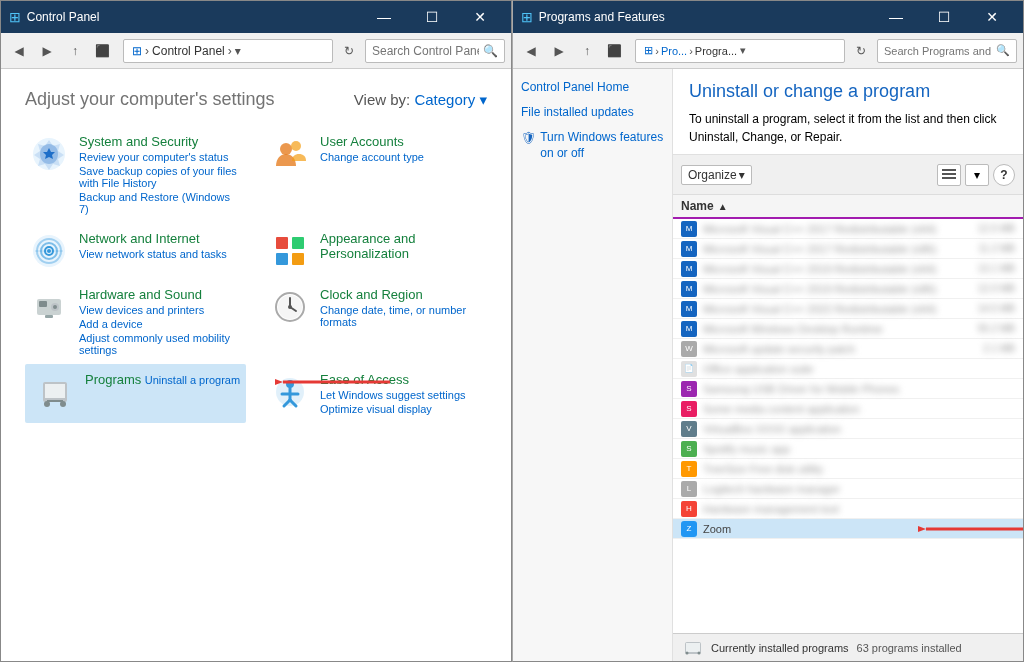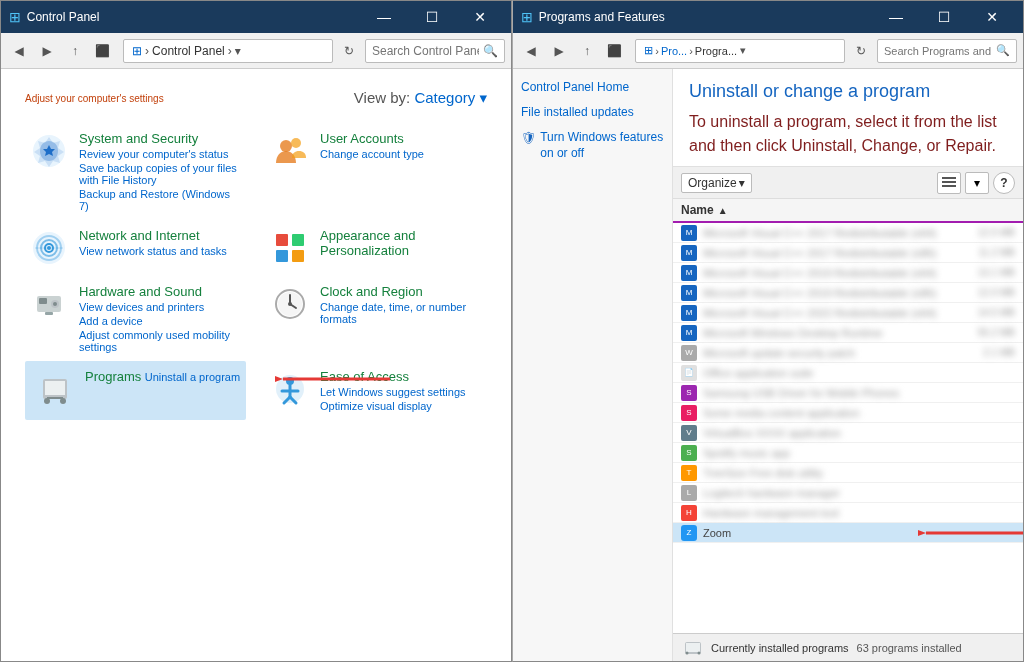--- a/index.html
+++ b/index.html
@@ -35,35 +35,35 @@
     
     .cat-item.highlighted { background: #cce5f7; border-radius: 2px; padding-left: 10px; }
 
     
     .pf-sidebar { width: 160px; flex-shrink: 0; padding: 10px 8px; border-right: 1px solid #e0e0e0; background: #f7f7f7; }
     .pf-sidebar-link { color: #0066cc; font-size: 12px; cursor: pointer; margin-bottom: 8px; line-height: 1.4; display: block; }
     .pf-sidebar-link.windows-features { display: flex; align-items: flex-start; gap: 4px; }
     .shield-sm { color: #1565c0; font-size: 12px; flex-shrink: 0; margin-top: 1px; }
 
     .pf-main { flex: 1; display: flex; flex-direction: column; }
-    .pf-toolbar { height: 32px; background: #f0f0f0; border-bottom: 1px solid #ddd; display: flex; align-items: center; padding: 0 8px; gap: 4px; }
+    .pf-toolbar { height: 40px; background: #f0f0f0; border-bottom: 1px solid #ddd; display: flex; align-items: center; padding: 0 8px; gap: 4px; }
     .organize-btn { font-size: 12px; color: #333; cursor: pointer; padding: 2px 6px; border: 1px solid #bbb; background: #fff; border-radius: 2px; display: flex; align-items: center; gap: 2px; }
     .view-btn { width: 24px; height: 22px; display: flex; align-items: center; justify-content: center; border: 1px solid #bbb; background: #fff; cursor: pointer; border-radius: 2px; }
     .help-btn { width: 22px; height: 22px; display: flex; align-items: center; justify-content: center; border: 1px solid #bbb; background: #fff; cursor: pointer; border-radius: 50%; font-weight: bold; font-size: 12px; color: #333; }
 
     .pf-list-header { height: 24px; background: #f5f5f5; border-bottom: 2px solid #a21caf; display: flex; align-items: center; padding: 0 8px; font-size: 12px; color: #333; font-weight: 600; cursor: pointer; }
     .pf-list { flex: 1; overflow-y: scroll; overflow-x: hidden; }
     .pf-list-item { height: 20px; display: flex; align-items: center; padding: 0 8px; gap: 6px; font-size: 11px; color: #333; border-bottom: 1px solid #f0f0f0; }
     .pf-list-item.highlighted { background: #cce5f7; }
     .item-icon { width: 16px; height: 16px; border-radius: 2px; flex-shrink: 0; display: flex; align-items: center; justify-content: center; font-size: 10px; }
     .item-name { flex: 1; overflow: hidden; white-space: nowrap; text-overflow: ellipsis; color: #444; font-size: 11px; }
     .item-name.blurred { filter: blur(3px); color: #999; }
     .pf-header-area { padding: 12px 16px 8px; border-bottom: 1px solid #e0e0e0; }
     .pf-main-title { font-size: 18px; color: #1565c0; font-weight: normal; margin-bottom: 8px; }
-    .pf-main-desc { font-size: 16px; color: #7f1d1d; line-height: 1.5; }
+    .pf-main-desc { font-size: 12px; color: #000000; line-height: 1.5; }
 
     .status-bar { height: 28px; background: #f0f0f0; border-top: 1px solid #ccc; display: flex; align-items: center; padding: 0 10px; gap: 8px; font-size: 11px; color: #333; }
 
     
     .cp-header { display: flex; justify-content: space-between; align-items: center; margin-bottom: 16px; }
     .cp-main { display: grid; grid-template-columns: 1fr 1fr; column-gap: 20px; }
 
     .pf-address-bar { height: 36px; background: #f0f0f0; border-bottom: 1px solid #ccc; display: flex; align-items: center; padding: 0 6px; gap: 4px; }
 
     .scrollbar-v { width: 14px; background: #f0f0f0; border-left: 1px solid #ddd; display: flex; flex-direction: column; }
@@ -97,21 +97,21 @@
     </div>
     <div class="nav-btn">↻</div>
     <div class="search-box">
       <input type="text" placeholder="Search Control Panel" style="">
       <span style="color:#999;">🔍</span>
     </div>
   </div>
 
   <div class="content" style="padding:20px 24px;">
     <div class="cp-header">
-      <span style="font-size:10px;color:#c2410c;">Adjust your computer's settings</span>
+      <span style="font-size:18px;color:#737373;">Adjust your computer's settings</span>
       <span style="font-size:15px;color:#555;">
         <span>View by:</span>
         <span style="color:#0066cc;cursor:pointer;"> Category ▾</span>
       </span>
     </div>
 
     <div class="cp-main">
 
       <div class="cat-item">
         <div class="cat-icon">

